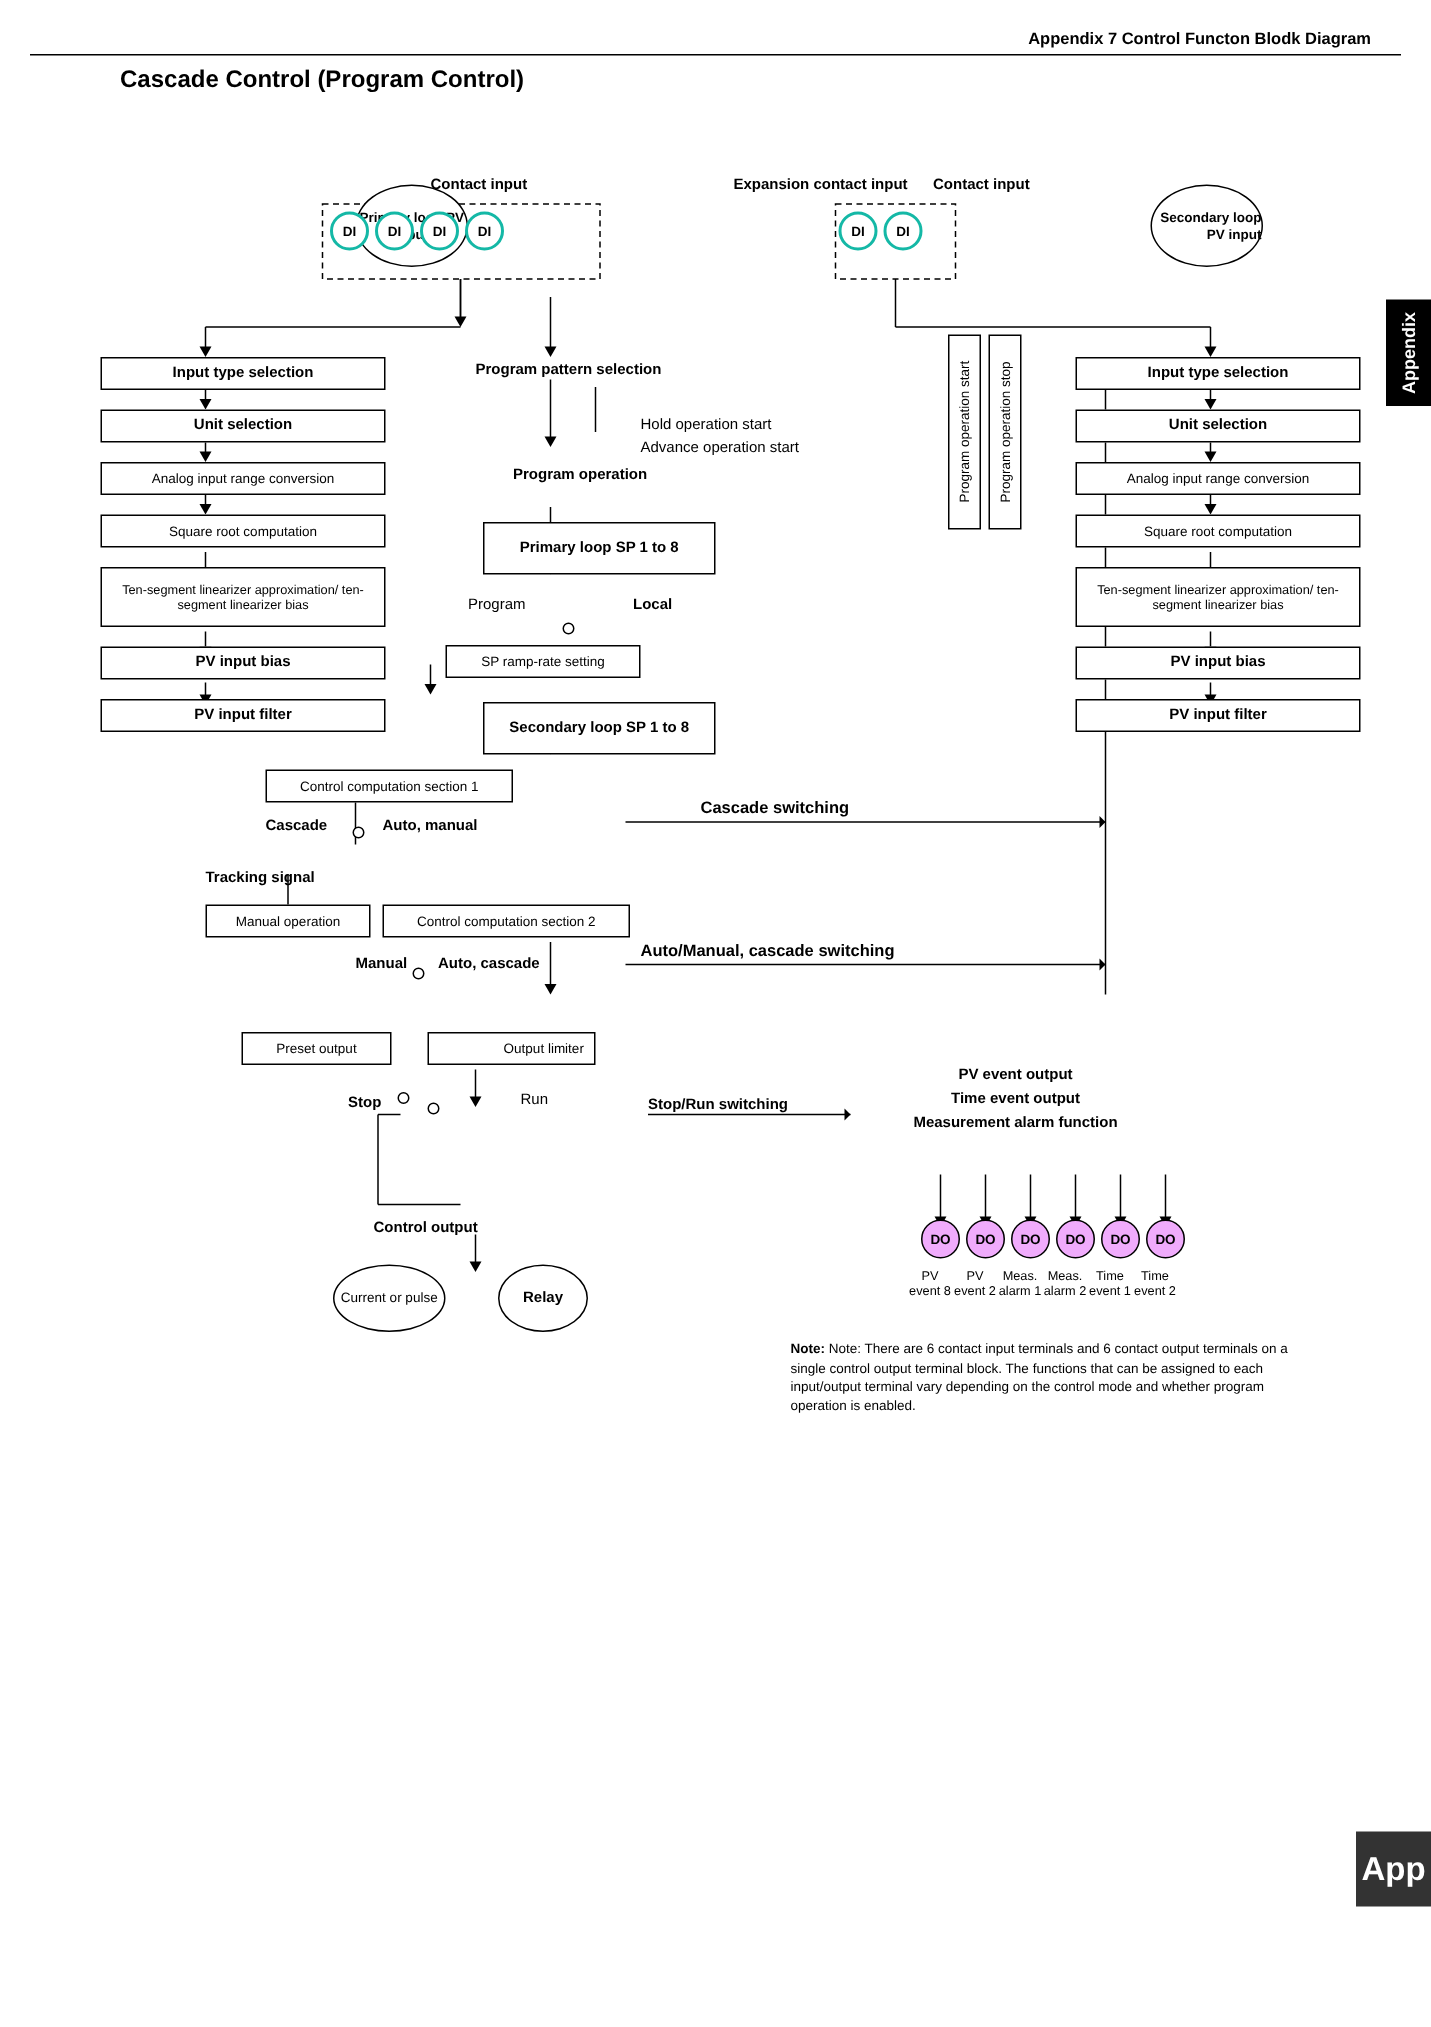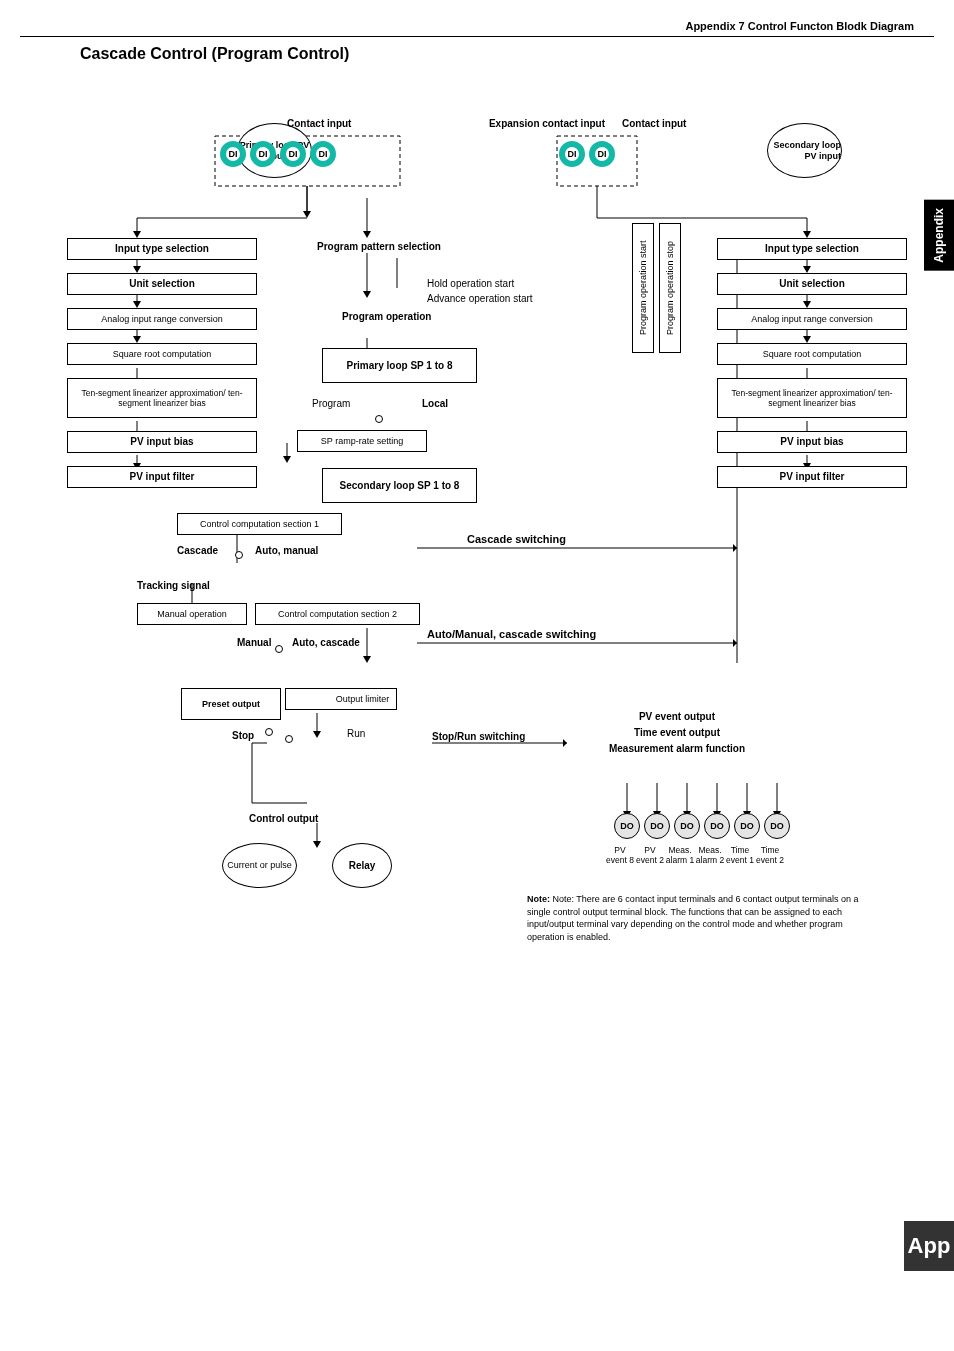--- a/index.html
+++ b/index.html
@@ -53,41 +53,41 @@
       line-height: 1.2;
     }
     .box-bold {
       font-weight: bold;
     }
     
     .di-circle {
       position: absolute;
       width: 26px;
       height: 26px;
-      border: 6px solid #14b8a6;
+      border: 2px solid #14b8a6;
       border-radius: 50%;
       display: flex;
       align-items: center;
       justify-content: center;
       font-size: 9px;
       font-weight: bold;
       background: #fff;
     }
     .do-circle {
       position: absolute;
       width: 26px;
       height: 26px;
       border: 1px solid #000;
       border-radius: 50%;
       display: flex;
       align-items: center;
       justify-content: center;
       font-size: 9px;
       font-weight: bold;
-      background: #e5e5e5;
+      background: #f0abfc;
     }
     
     .svg-overlay {
       position: absolute;
       top: 0;
       left: 0;
       width: 100%;
       height: 100%;
       pointer-events: none;
     }
@@ -456,21 +456,21 @@
     <div class="small-circle" style="left:238px; top:562px;"></div>
 
     <div class="arrow-label" style="left:255px; top:554px; font-weight:bold;">
       <span>Auto, cascade</span>
     </div>
 
     <div class="arrow-label" style="left:390px; top:545px; font-weight:bold; font-size:11px;">
       <span>Auto/Manual, cascade switching</span>
     </div>
 
-    <div class="box" style="left:144px; top:605px; width:100px; height:32px; font-size:9px;font-weight:bold;">
+    <div class="box" style="left:124px; top:605px; width:100px; height:22px; font-size:9px;">
       <span>Preset output</span>
     </div>
 
     <div class="box" style="left:248px; top:605px; width:112px; height:22px; font-size:9px;padding-left:43px;">
       <span>Output limiter</span>
     </div>
 
     <div class="arrow-label" style="left:530px; top:628px; font-weight:bold; text-align:center; width:220px;">
       <span>PV event output</span>
     </div>

